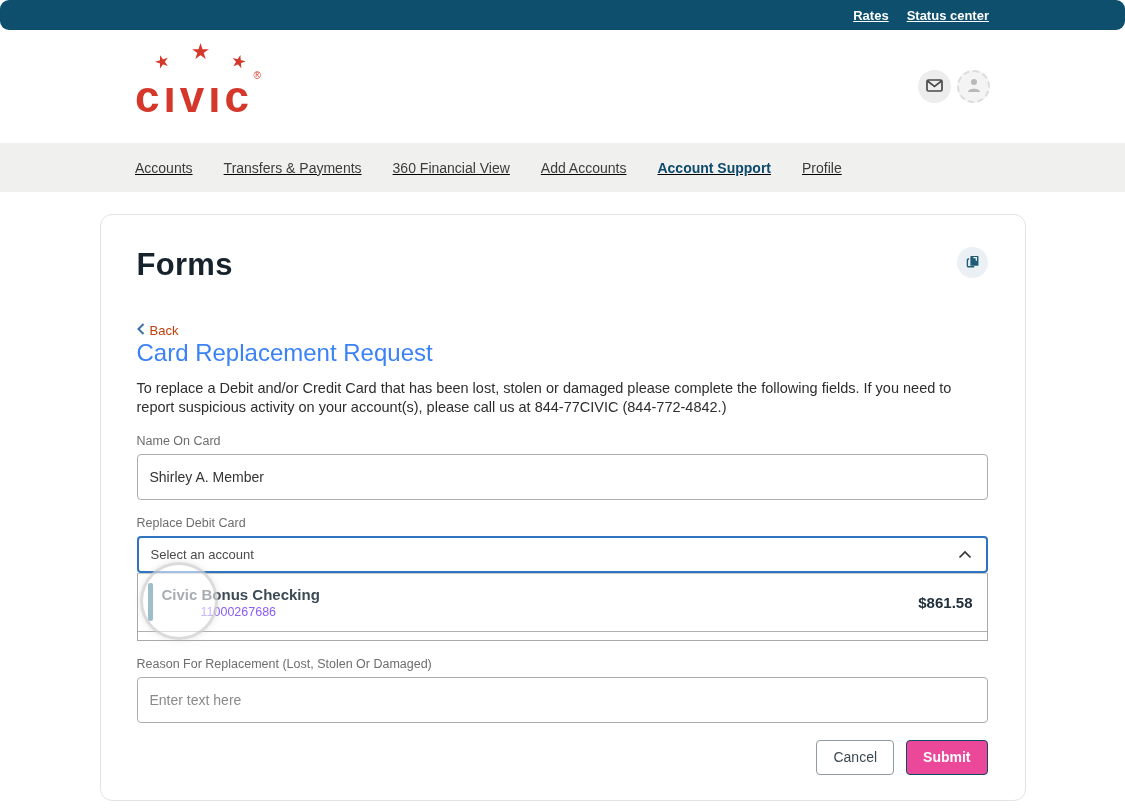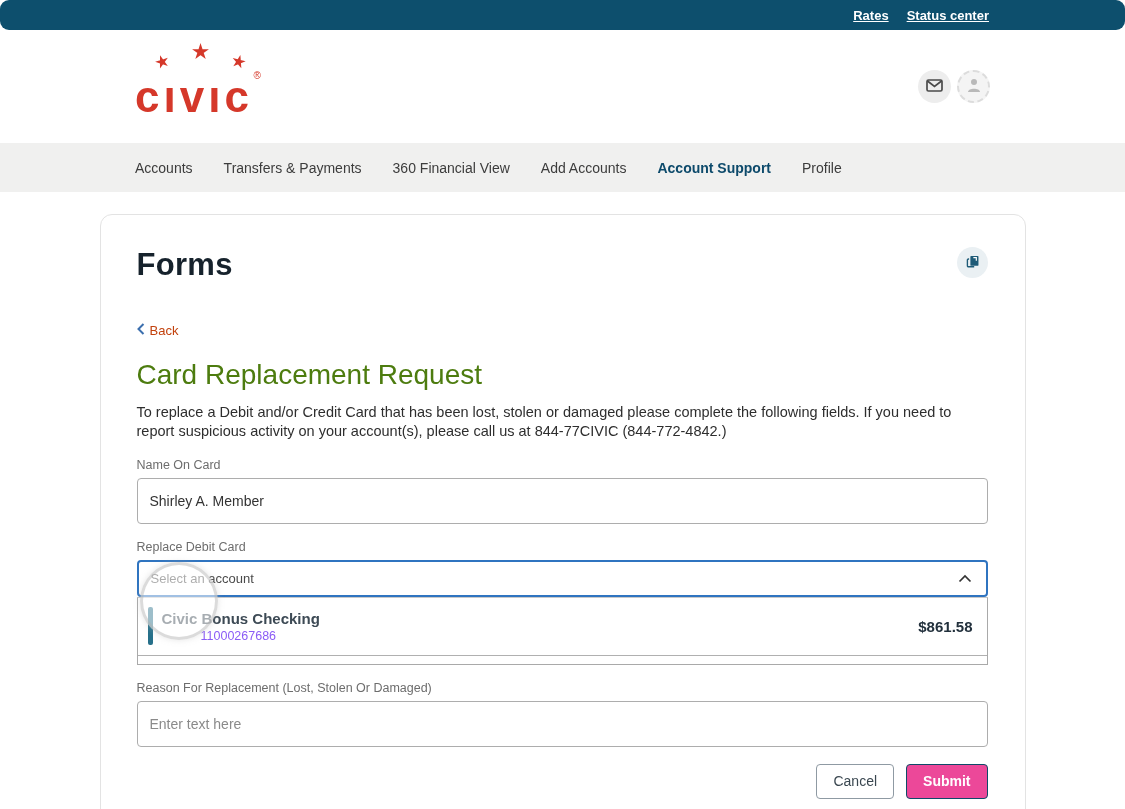--- a/index.html
+++ b/index.html
@@ -21,36 +21,36 @@
   .logo .star.s2 { left:57px; top:-13px; font-size:19px; }
   .logo .star.s3 { left:97px; top:-1px; font-size:15px; transform:rotate(14deg); }
   .logo .reg { position:absolute; right:-12px; top:16px; font-size:10px; font-weight:400; }
   .header-icons { display:flex; align-items:center; gap:6px; }
   .icon-circle { width:33px; height:33px; border-radius:50%; background:#ededed;
     display:flex; align-items:center; justify-content:center; cursor:pointer; }
   .icon-circle.avatar { background:#f4f4f4; border:2px dashed #dcdcdc; }
 
   
   .nav { height:49px; background:#f0f0ef; display:flex; align-items:center;
-    padding-left:135px; gap:31px; }
+    padding-left:135px; gap:31px;text-decoration:underline; }
   .nav a { font-size:14px; color:#3c3c3c; cursor:pointer; text-decoration:none; }
   .nav a.active { color:#0d4a6b; font-weight:700; }
 
   
   .card { position:relative; width:926px; margin:22px auto 0; border:1px solid #e3e3e3;
     border-radius:12px; background:#fff; padding:32px 37px 25px 36px; min-height:570px; }
   .card-head { display:flex; justify-content:space-between; align-items:flex-start; }
   .card-head h1 { font-size:31px; font-weight:800; color:#16222c; letter-spacing:0.3px; }
   .copy-btn { width:31px; height:31px; border-radius:50%; background:#eaf0f3; border:none;
     display:flex; align-items:center; justify-content:center; cursor:pointer; }
 
   .back-link { margin-top:40px; display:inline-flex; align-items:center; gap:5px;
     color:#c2410c; font-size:13px; cursor:pointer; text-decoration:none; }
 
-  h2.form-title { margin-top:20px; font-size:28px; font-weight:400; color:#4d7c0f; }
+  h2.form-title { font-size:24px; font-weight:400; color:#3b82f6; }
   p.description { margin-top:12px; font-size:14.5px; color:#2e2e2e; line-height:1.33; }
 
   label.field-label { display:block; margin:16px 0 6px; font-size:12.5px; color:#6d6d6d; }
   input.text-input { width:100%; height:46px; border:1px solid #adadad; border-radius:4px;
     padding:0 12px; font-size:14px; color:#333; font-family:"Liberation Sans",sans-serif; }
   input.text-input::placeholder { color:#8a8a8a; }
 
   
   .select-box { height:37px; border:2px solid #2f74c0; border-radius:4px; background:#fff;
     display:flex; align-items:center; justify-content:space-between; padding:0 14px 0 12px;

